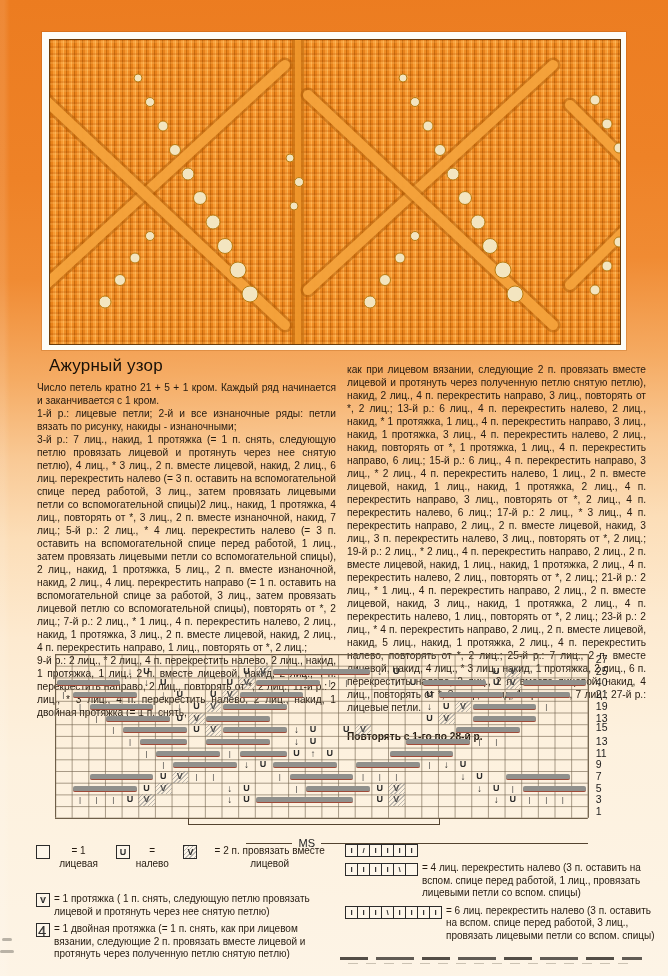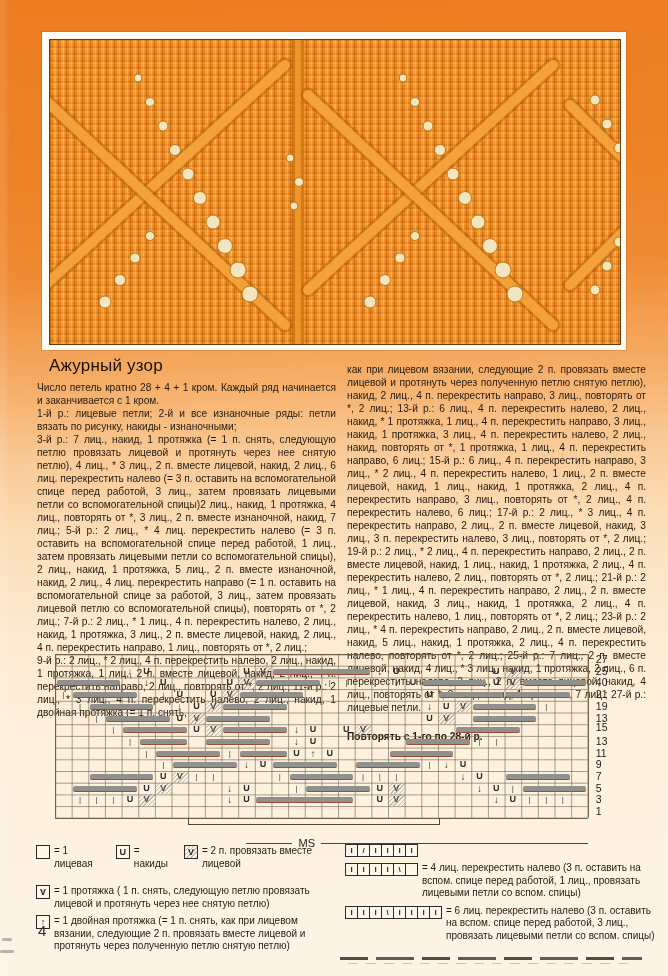--- a/index.html
+++ b/index.html
@@ -50,21 +50,21 @@
   .ms-line .seg{height:1px; background:#54432f;}
   .ms-line .seg.l{width:46px;}
   .ms-line .seg.r{flex:1;}
   .ms-line .lab{padding:0 6px; transform:translateY(-1px);}
   
   .legend{position:absolute; color:#241a10; font-size:10px; line-height:12.5px;}
   .legend-left{left:36px; top:845px; width:302px;}
   .legend-right{left:345px; top:843px; width:318px;}
   .leg-row{display:flex; align-items:flex-start; margin-bottom:5px;}
   .leg-inline{display:flex; gap:13px; margin-bottom:7px;}
-  .leg-inline .leg-row{margin-bottom:8px;}
+  .leg-inline .leg-row{margin-bottom:16px;text-align:center;}
   .box{flex:none; width:12px; height:12px; border:1px solid #2b2b2b; background:#fdf6ea;
        display:grid; place-items:center; font-size:9px; font-weight:700; color:#2b2b2b; margin-right:4px; position:relative;}
   .box.hatch{background-image:repeating-linear-gradient(135deg, rgba(130,130,130,.5) 0 1px, rgba(0,0,0,0) 1px 3px);}
   .box .over{position:absolute; inset:0; display:grid; place-items:center; font-size:10px;}
   .strip{flex:none; display:flex; margin-right:4px; margin-top:1px;}
   .strip span{width:11px; height:11px; border:1px solid #2b2b2b; border-left:none; background:#fdf6ea;
        display:grid; place-items:center; font-size:8px; font-weight:700; color:#2b2b2b;}
   .strip span:first-child{border-left:1px solid #2b2b2b;}
   .leg-text{flex:1;}
   
@@ -135,21 +135,21 @@
           <circle cx="545" cy="250" r="5" fill="#f3e5c0" stroke="#b97c12" stroke-width="1"></circle>
           <circle cx="557" cy="226" r="5" fill="#f3e5c0" stroke="#b97c12" stroke-width="1"></circle>
           <circle cx="569" cy="202" r="5" fill="#f3e5c0" stroke="#b97c12" stroke-width="1"></circle>
         </svg>
     </div>
   </div>
 
   <h1 class="title">Ажурный узор</h1>
 
   <div class="col col-left">
-    <p class="intro">Число петель кратно 28 + 4 + 1 кром. Каждый ряд начинается и заканчивается с 1 кром.</p>
+    <p class="intro">Число петель кратно 21 + 5 + 1 кром. Каждый ряд начинается и заканчивается с 1 кром.</p>
     <p class="body"><b>1-й р.:</b><span> лицевые петли; </span><b>2-й и все изнаночные ряды:</b><span> петли вязать по рисунку, накиды - изнаночными;</span><br><b>3-й р.:</b><span> 7 лиц., накид, 1 протяжка (= 1 п. снять, следующую петлю провязать лицевой и протянуть через нее снятую петлю), 4 лиц., * 3 лиц., 2 п. вместе лицевой, накид, 2 лиц., 6 лиц. перекрестить налево (= 3 п. оставить на вспомогательной спице перед работой, 3 лиц., затем провязать лицевыми петли со вспомогательной спицы)2 лиц., накид, 1 протяжка, 4 лиц., повторять от *, 3 лиц., 2 п. вместе изнаночной, накид, 7 лиц.; </span><b>5-й р.:</b><span> 2 лиц., * 4 лиц. перекрестить налево (= 3 п. оставить на вспомогательной спице перед работой, 1 лиц., затем провязать лицевыми петли со вспомогательной спицы), 2 лиц., накид, 1 протяжка, 5 лиц., 2 п. вместе изнаночной, накид, 2 лиц., 4 лиц. перекрестить направо (= 1 п. оставить на вспомогательной спице за работой, 3 лиц., затем провязать лицевой петлю со вспомогательной спицы), повторять от *, 2 лиц.; </span><b>7-й р.:</b><span> 2 лиц., * 1 лиц., 4 п. перекрестить налево, 2 лиц., накид, 1 протяжка, 3 лиц., 2 п. вместе лицевой, накид, 2 лиц., 4 п. перекрестить направо, 1 лиц., повторять от *, 2 лиц.;</span><br><b>9-й р.:</b><span> 2 лиц., * 2 лиц., 4 п. перекрестить налево, 2 лиц., накид, 1 протяжка, 1 лиц., 2 п. вместе лицевой, накид, 2 лиц., 4 п. перекрестить направо, 2 лиц., повторять от *, 2 лиц.; </span><b>11-й р.:</b><span> 2 лиц., * 3 лиц., 4 п. перекрестить налево, 2 лиц., накид, 1 двойная протяжка (= 1 п. снять,</span></p>
   </div>
 
   <div class="col col-right">
     <p class="body"><span>как при лицевом вязании, следующие 2 п. провязать вместе лицевой и протянуть через полученную петлю снятую петлю), накид, 2 лиц., 4 п. перекрестить направо, 3 лиц., повторять от *, 2 лиц.; </span><b>13-й р.:</b><span> 6 лиц., 4 п. перекрестить налево, 2 лиц., накид, * 1 протяжка, 1 лиц., 4 п. перекрестить направо, 3 лиц., накид, 1 протяжка, 3 лиц., 4 п. перекрестить налево, 2 лиц., накид, повторять от *, 1 протяжка, 1 лиц., 4 п. перекрестить направо, 6 лиц.; </span><b>15-й р.:</b><span> 6 лиц., 4 п. перекрестить направо, 3 лиц., * 2 лиц., 4 п. перекрестить налево, 1 лиц., 2 п. вместе лицевой, накид, 1 лиц., накид, 1 протяжка, 2 лиц., 4 п. перекрестить направо, 3 лиц., повторять от *, 2 лиц., 4 п. перекрестить налево, 6 лиц.; </span><b>17-й р.:</b><span> 2 лиц., * 3 лиц., 4 п. перекрестить направо, 2 лиц., 2 п. вместе лицевой, накид, 3 лиц., 3 п. перекрестить налево, 3 лиц., повторять от *, 2 лиц.; </span><b>19-й р.:</b><span> 2 лиц., * 2 лиц., 4 п. перекрестить направо, 2 лиц., 2 п. вместе лицевой, накид, 1 лиц., накид, 1 протяжка, 2 лиц., 4 п. перекрестить налево, 2 лиц., повторять от *, 2 лиц.; </span><b>21-й р.:</b><span> 2 лиц., * 1 лиц., 4 п. перекрестить направо, 2 лиц., 2 п. вместе лицевой, накид, 3 лиц., накид, 1 протяжка, 2 лиц., 4 п. перекрестить налево, 1 лиц., повторять от *, 2 лиц.; </span><b>23-й р.:</b><span> 2 лиц., * 4 п. перекрестить направо, 2 лиц., 2 п. вместе лицевой, накид, 5 лиц., накид, 1 протяжка, 2 лиц., 4 п. перекрестить налево, повторять от *, 2 лиц.; </span><b>25-й р.:</b><span> 7 лиц., 2 п. вместе лицевой, накид, 4 лиц., * 3 лиц., накид, 1 протяжка, 2 лиц., 6 п. перекрестить налево, 2 лиц., 2 п. вместе лицевой, накид, 4 лиц., повторять от *, 3 лиц., накид, 1 протяжка, 7 лиц.; </span><b>27-й р.:</b><span> лицевые петли.</span></p>
     <p class="repeat">Повторять с 1-го по 28-й р.</p>
   </div>
 
   <div class="chart" id="chart">
       <svg width="534.8" height="165.79999999999998" class="grid">
@@ -354,21 +354,21 @@
     </div>
 
   <div class="legend legend-left" id="legend-left">
       <div class="leg-inline">
         <div class="leg-row">
           <span class="box"></span>
           <span class="leg-text">= 1 лицевая</span>
         </div>
         <div class="leg-row">
           <span class="box">U</span>
-          <span class="leg-text">= накиды</span>
+          <span class="leg-text">= налево</span>
         </div>
         <div class="leg-row">
           <span class="box hatch">V</span>
           <span class="leg-text">= 2 п. провязать вместе лицевой</span>
         </div>
       </div>
       <div class="leg-row">
         <span class="box">V<span class="over">↓</span></span>
         <span class="leg-text">= 1 протяжка ( 1 п. снять, следующую петлю провязать лицевой и протянуть через нее снятую петлю)</span>
       </div>

